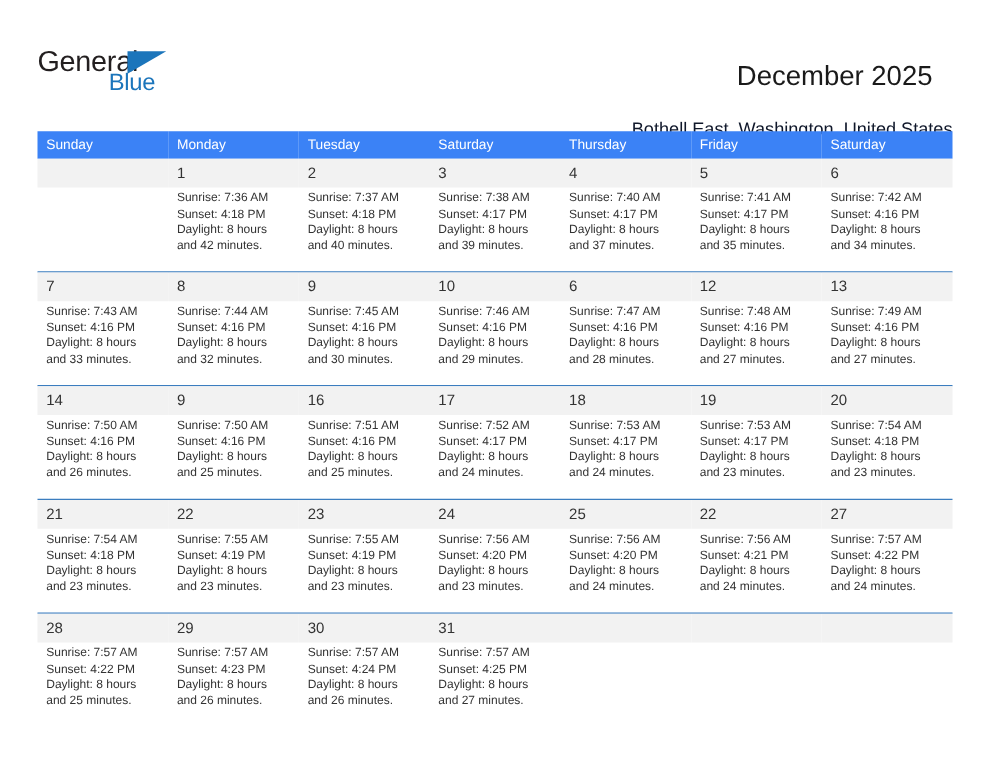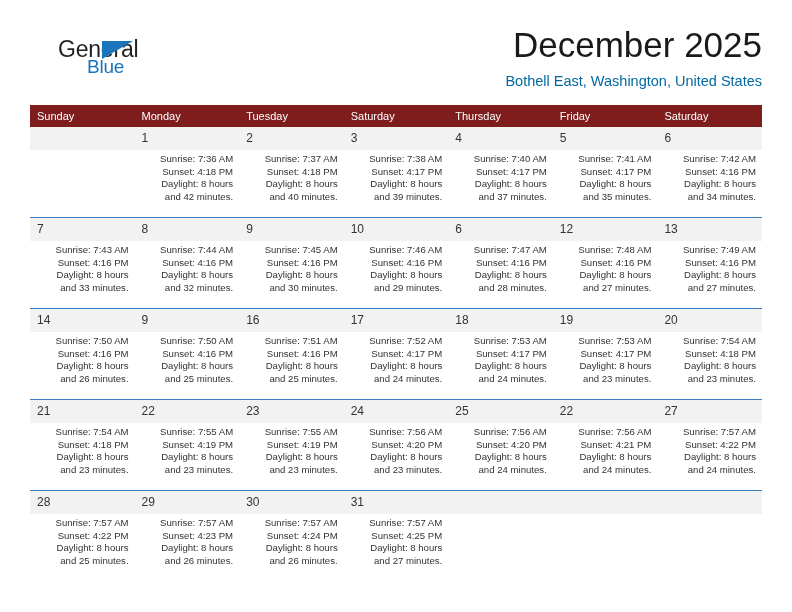--- a/index.html
+++ b/index.html
@@ -38,21 +38,20 @@
     height: 56px;
   }
   .logo-general {
     position: absolute;
     left: 0px;
     top: 0px;
     font-size: 23px;
     letter-spacing: -0.2px;
     color: #231f20;
     font-family: "Liberation Sans", sans-serif;
-    margin-left: 28px;
   }
   .logo-tri {
     position: absolute;
     left: 72px;
     top: 5px;
     width: 0;
     height: 0;
     border-left: 31px solid #1b75bb;
     border-bottom: 18px solid transparent;
   }
@@ -65,46 +64,46 @@
     color: #1b75bb;
     font-family: "Liberation Sans", sans-serif;
   }
   .title-block {
     position: absolute;
     right: 0px;
     top: 0px;
     text-align: right;
   }
   .cal-title {
-    font-size: 35px;
+    font-size: 22px;
     color: #1a1a1a;
     line-height: 34px;
     white-space: nowrap;
     font-weight: normal;
-    margin: 0;
+    margin: 16px;
   }
   .cal-subtitle {
     font-size: 14.5px;
-    color: #0369a1;
+    color: #0f172a;
     line-height: 20px;
     margin-top: 9px;
     white-space: nowrap;
   }
 
   
   .calendar {
     position: absolute;
     left: 30px;
     top: 105px;
     width: 732px;
     border-collapse: collapse;
     table-layout: fixed;
   }
   .calendar th {
-    background: #7f1d1d;
+    background: #3b82f6;
     color: #ffffff;
     font-size: 11px;
     font-weight: normal;
     text-align: left;
     padding: 5px 0 5px 7px;
     height: 11px;
     border: none;
   }
   .weekrow-sep td {
     padding: 0;
@@ -129,21 +128,20 @@
   }
   .daynum.empty {
     color: transparent;
   }
   .details {
     padding: 3px 6px 10px 7px;
     font-size: 9.6px;
     line-height: 12.6px;
     color: #333333;
     min-height: 54px;
-    text-align: right;
   }
   .details div {
     white-space: nowrap;
   }
   .details.empty div {
     color: transparent;
   }
 </style>
 </head>
 <body>

